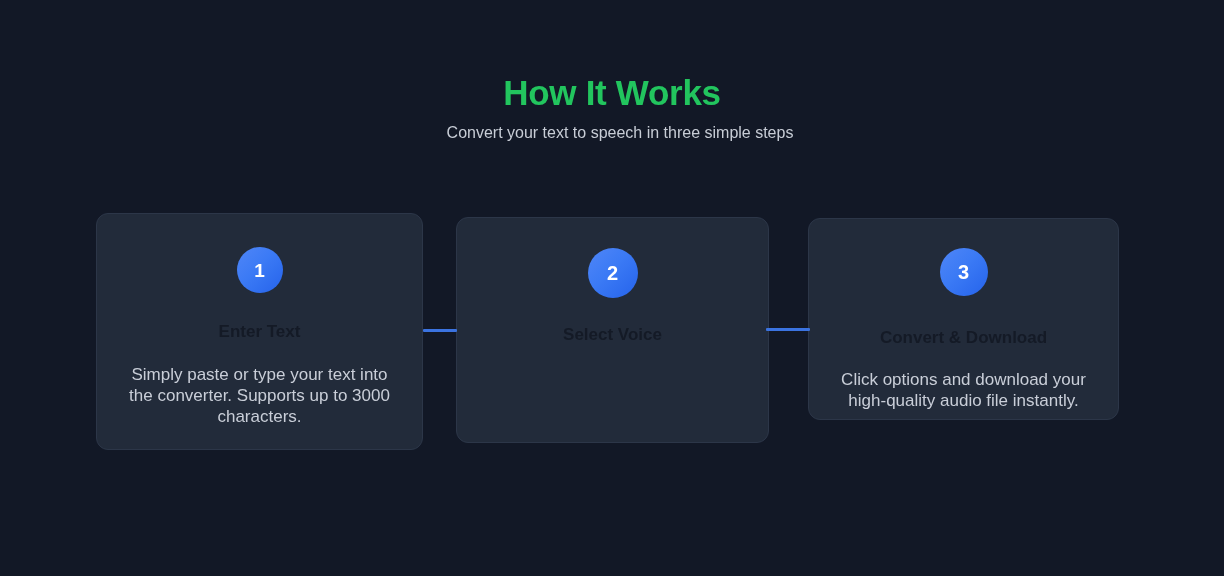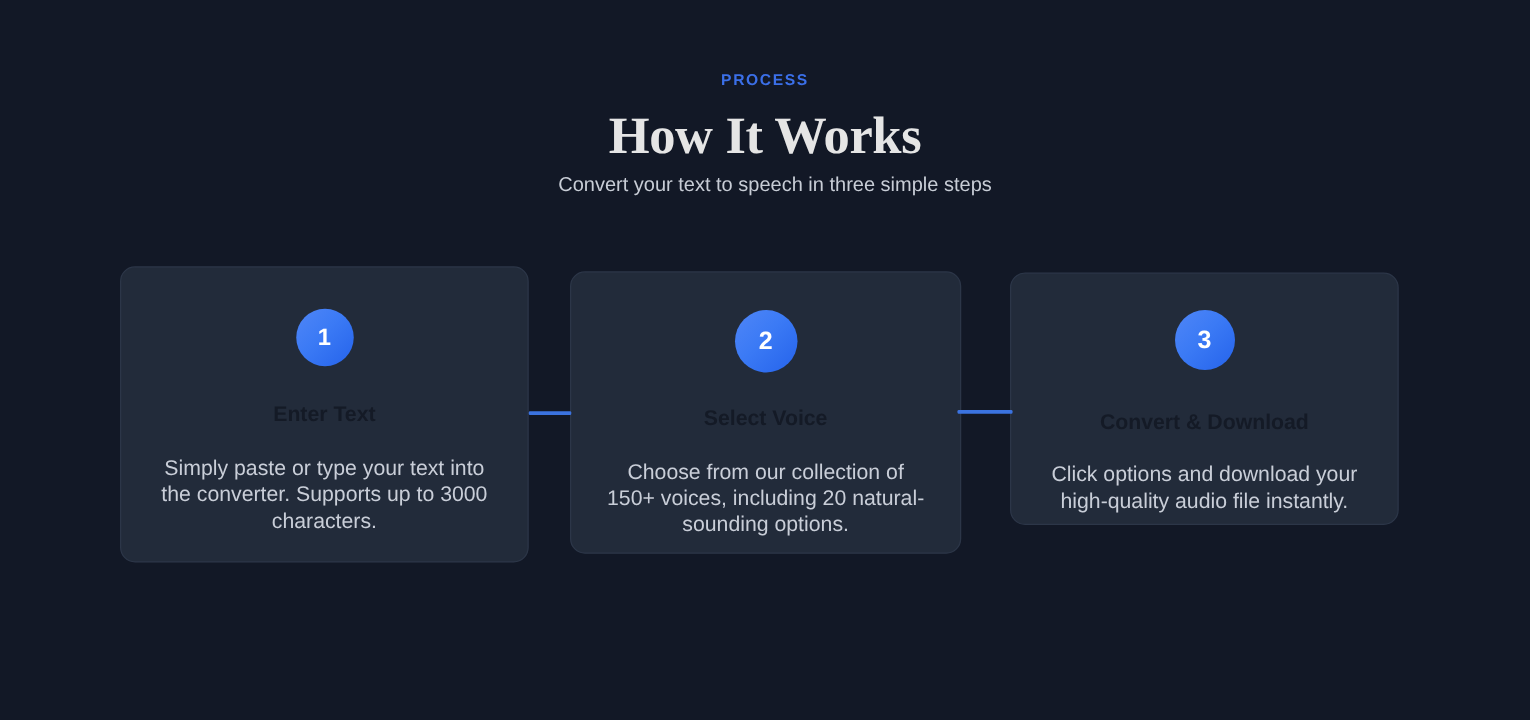--- a/index.html
+++ b/index.html
@@ -36,26 +36,25 @@
     font-size: 12.5px;
     font-weight: bold;
     letter-spacing: 1.3px;
     color: #3b6fe8;
     text-transform: uppercase;
     line-height: 16px;
   }
 
   .title {
     margin-top: 17px;
-    font-size: 42px;
+    font-size: 35px;
     font-weight: bold;
-    color: #e5e5e5;
+    color: #22c55e;
     line-height: 40px;
     letter-spacing: -0.3px;
-    font-family: Liberation Serif, serif;
   }
 
   .subtitle {
     margin-top: 9px;
     font-size: 16px;
     color: #c8cdd6;
     line-height: 22px;
     font-weight: normal;
     padding-left: 16px;
   }
@@ -138,37 +137,35 @@
   }
   .connector.k1 { left: 423px; top: 329px; width: 34px; }
   .connector.k2 { left: 766px; top: 328px; width: 44px; }
 </style>
 </head>
 <body>
 
 <div class="section">
 
   <div class="header">
-    <div class="eyebrow">PROCESS</div>
     <h1 class="title">How It Works</h1>
     <p class="subtitle">Convert your text to speech in three simple steps</p>
   </div>
 
   <div class="steps">
 
     <div class="card c1">
       <div class="badge">1</div>
       <div class="card-title">Enter Text</div>
       <div class="card-desc">Simply paste or type your text into the converter. Supports up to 3000 characters.</div>
     </div>
 
     <div class="card c2">
       <div class="badge">2</div>
       <div class="card-title">Select Voice</div>
-      <div class="card-desc">Choose from our collection of 150+ voices, including 20 natural-sounding options.</div>
     </div>
 
     <div class="card c3">
       <div class="badge">3</div>
       <div class="card-title">Convert &amp; Download</div>
       <div class="card-desc">Click options and download your high-quality audio file instantly.</div>
     </div>
 
   </div>
 

